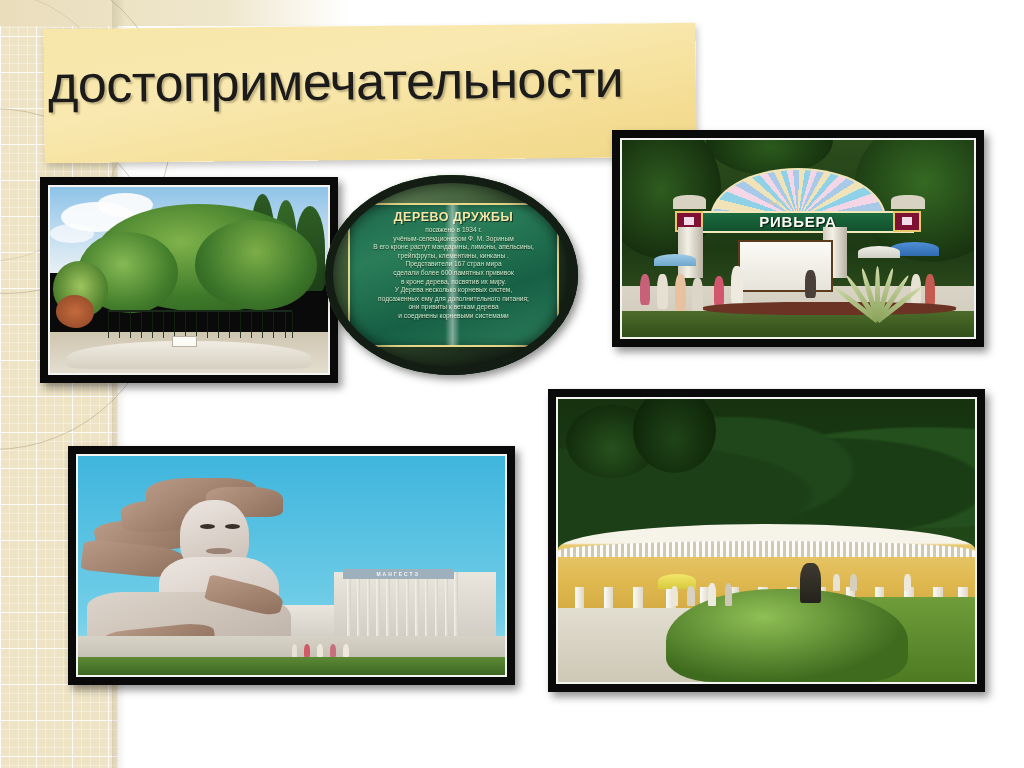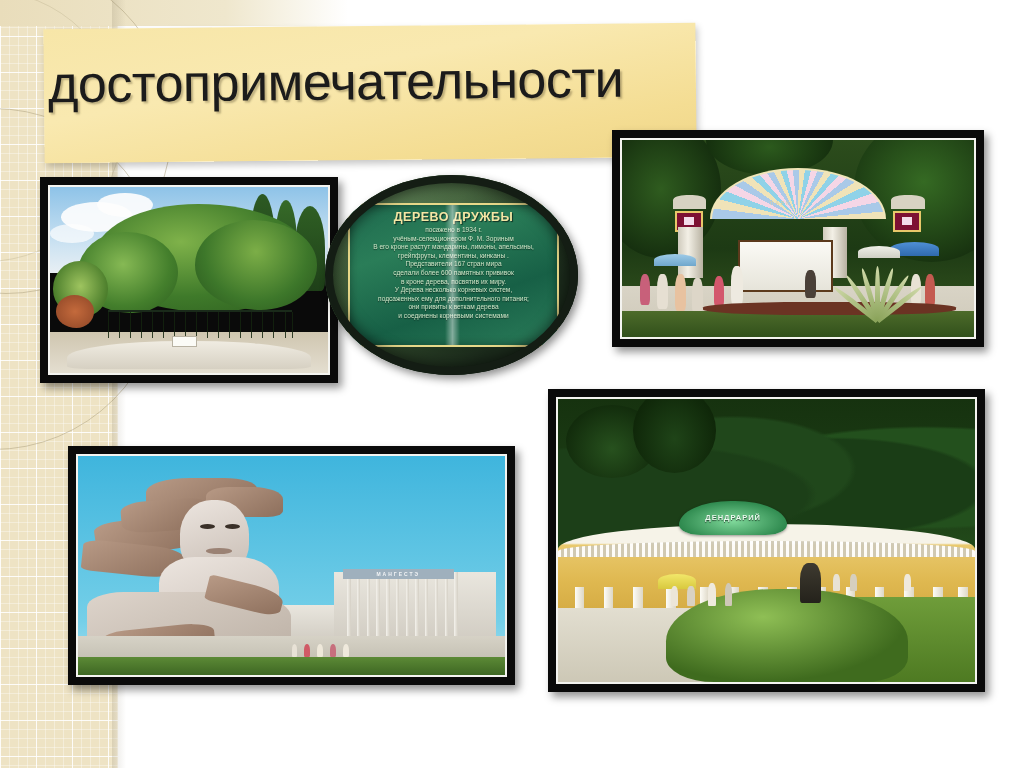--- a/index.html
+++ b/index.html
@@ -291,20 +291,23 @@
   <div class="frame" id="f-riviera">
     <div class="inner">
       <div class="ph">
         <div style="position:absolute;inset:0;background:linear-gradient(to bottom,#2c4c1c,#1d3a14 55%,#3a5a22);"></div>
         <div class="riv-tree" style="left:-6%;top:-10%;width:34%;height:70%;background:radial-gradient(ellipse at 50% 50%,#2f5c1f,#16300f 70%);"></div>
         <div class="riv-tree" style="left:66%;top:-12%;width:44%;height:74%;background:radial-gradient(ellipse at 45% 45%,#356a23,#183310 72%);"></div>
         <div class="riv-tree" style="left:24%;top:-18%;width:36%;height:36%;background:radial-gradient(ellipse at 50% 60%,#2c5a1d,#15300e 70%);"></div>
 
         <div class="riv-arch"></div>
         <div class="riv-park">ПАРК</div>
+        <div class="riv-band">
+          <span class="riv-name">РИВЬЕРА</span>
+        </div>
         <div class="riv-sq" style="left:15%;top:36%;">
             <i></i>
           </div>
         <div class="riv-sq" style="left:77%;top:36%;">
             <i></i>
           </div>
         <div class="riv-cap" style="left:14.5%;top:28%;"></div>
         <div class="riv-cap" style="left:76.5%;top:28%;"></div>
 
         <div class="riv-ground"></div>
@@ -393,23 +396,20 @@
   <div class="frame" id="f-dendr">
     <div class="inner">
       <div class="ph">
         <div class="dn-sky"></div>
         <div class="dn-forest"></div>
         <div style="position:absolute;left:2%;top:2%;width:22%;height:26%;background:radial-gradient(ellipse at 50% 60%,#27511e,#122c0c 72%);border-radius:50%;"></div>
         <div style="position:absolute;left:18%;top:-4%;width:20%;height:30%;background:radial-gradient(ellipse at 50% 60%,#1f4418,#0f2709 72%);border-radius:50%;"></div>
 
         <div class="dn-colon"></div>
         <div class="dn-rail"></div>
-        <div class="dn-sign">
-          <span>ДЕНДРАРИЙ</span>
-        </div>
         <div style="position:absolute;left:0;top:52%;width:100%;height:30%;">
           <div class="dn-col" style="left:4%"></div>
             <div class="dn-col" style="left:11%"></div>
           <div class="dn-col" style="left:18%"></div>
             <div class="dn-col" style="left:26%"></div>
           <div class="dn-col" style="left:34%"></div>
             <div class="dn-col" style="left:41%"></div>
           <div class="dn-col" style="left:48%"></div>
             <div class="dn-col" style="left:55%"></div>
           <div class="dn-col" style="left:62%"></div>

